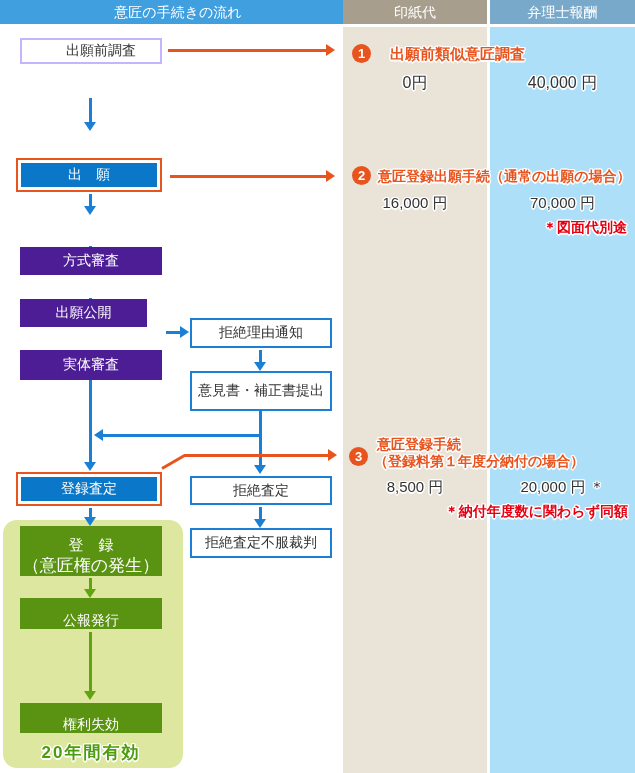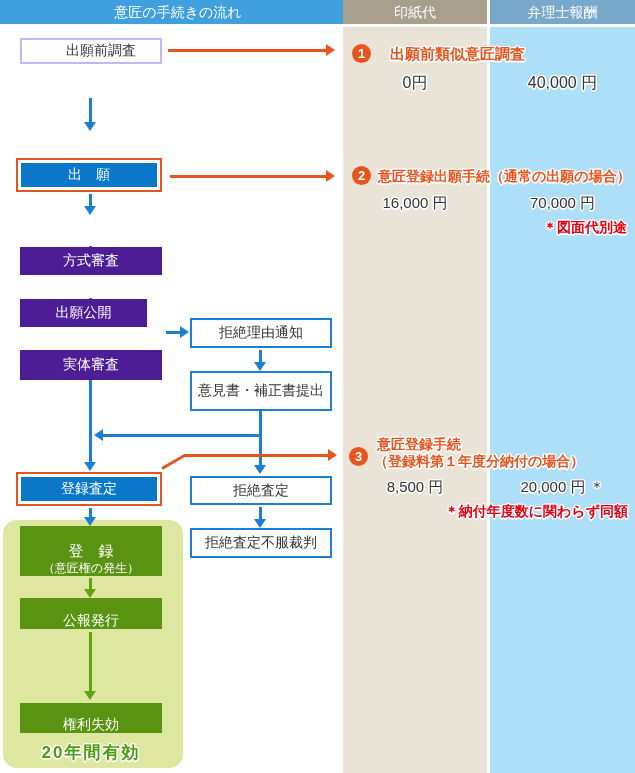--- a/index.html
+++ b/index.html
@@ -126,21 +126,21 @@
   <div class="obox" style="left:16px;top:472px;width:146px;height:34px;">
     <div class="inner">登録査定</div>
   </div>
 
   <div class="fbox fwb" style="left:190px;top:476px;width:142px;height:29px;">拒絶査定</div>
 
   <div class="fbox fwb" style="left:190px;top:528px;width:142px;height:30px;">拒絶査定不服裁判</div>
 
   <div class="fbox fgreen" style="left:20px;top:526px;width:142px;height:50px;">
     <span style="font-size:15px;">登　録</span>
-    <span style="font-size:12px;">（意匠権の発生）</span>
+    <span style="font-size:17px;">（意匠権の発生）</span>
   </div>
 
   <div class="fbox fgreen" style="left:20px;top:598px;width:142px;height:31px;">公報発行</div>
 
   <div class="fbox fgreen" style="left:20px;top:703px;width:142px;height:30px;">権利失効</div>
 
   <div class="validity ow" style="left:20px;top:741px;width:142px;">20年間有効</div>
 
   <div class="num" style="left:352px;top:44px;">1</div>
   <div class="rowtitle ow" style="left:378px;top:45px;font-size:15px;padding-left:12px;">出願前類似意匠調査</div>

